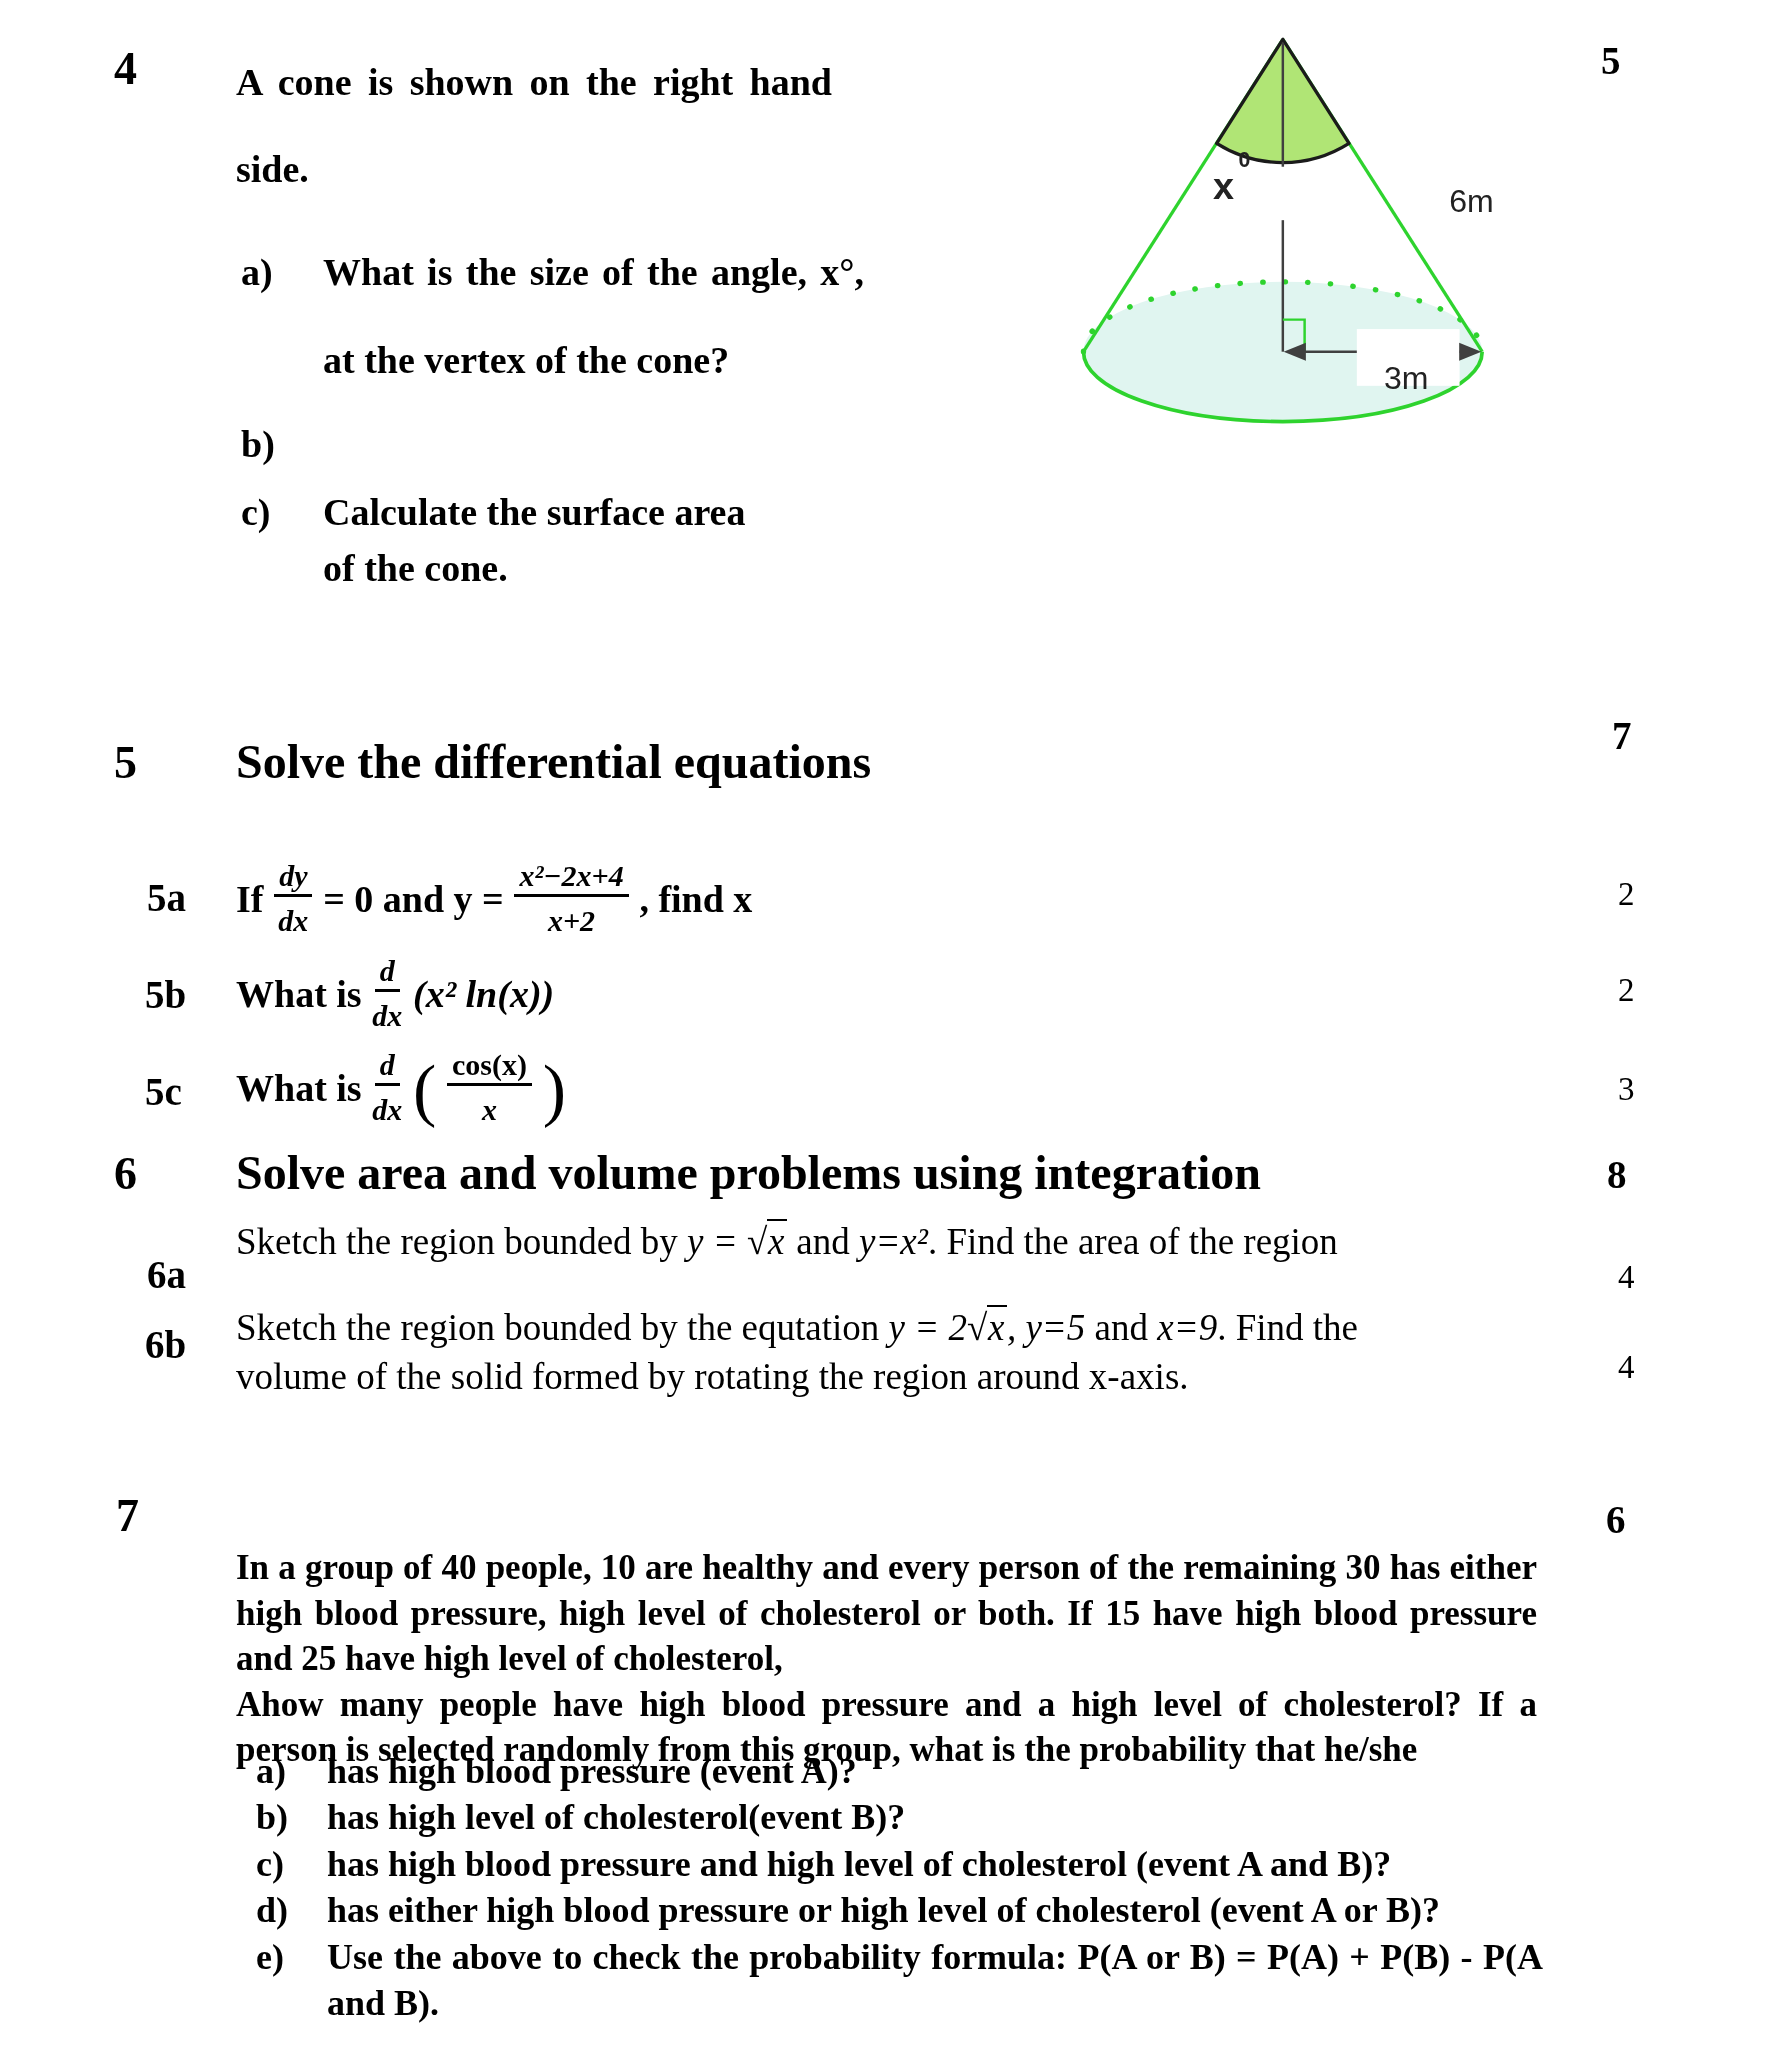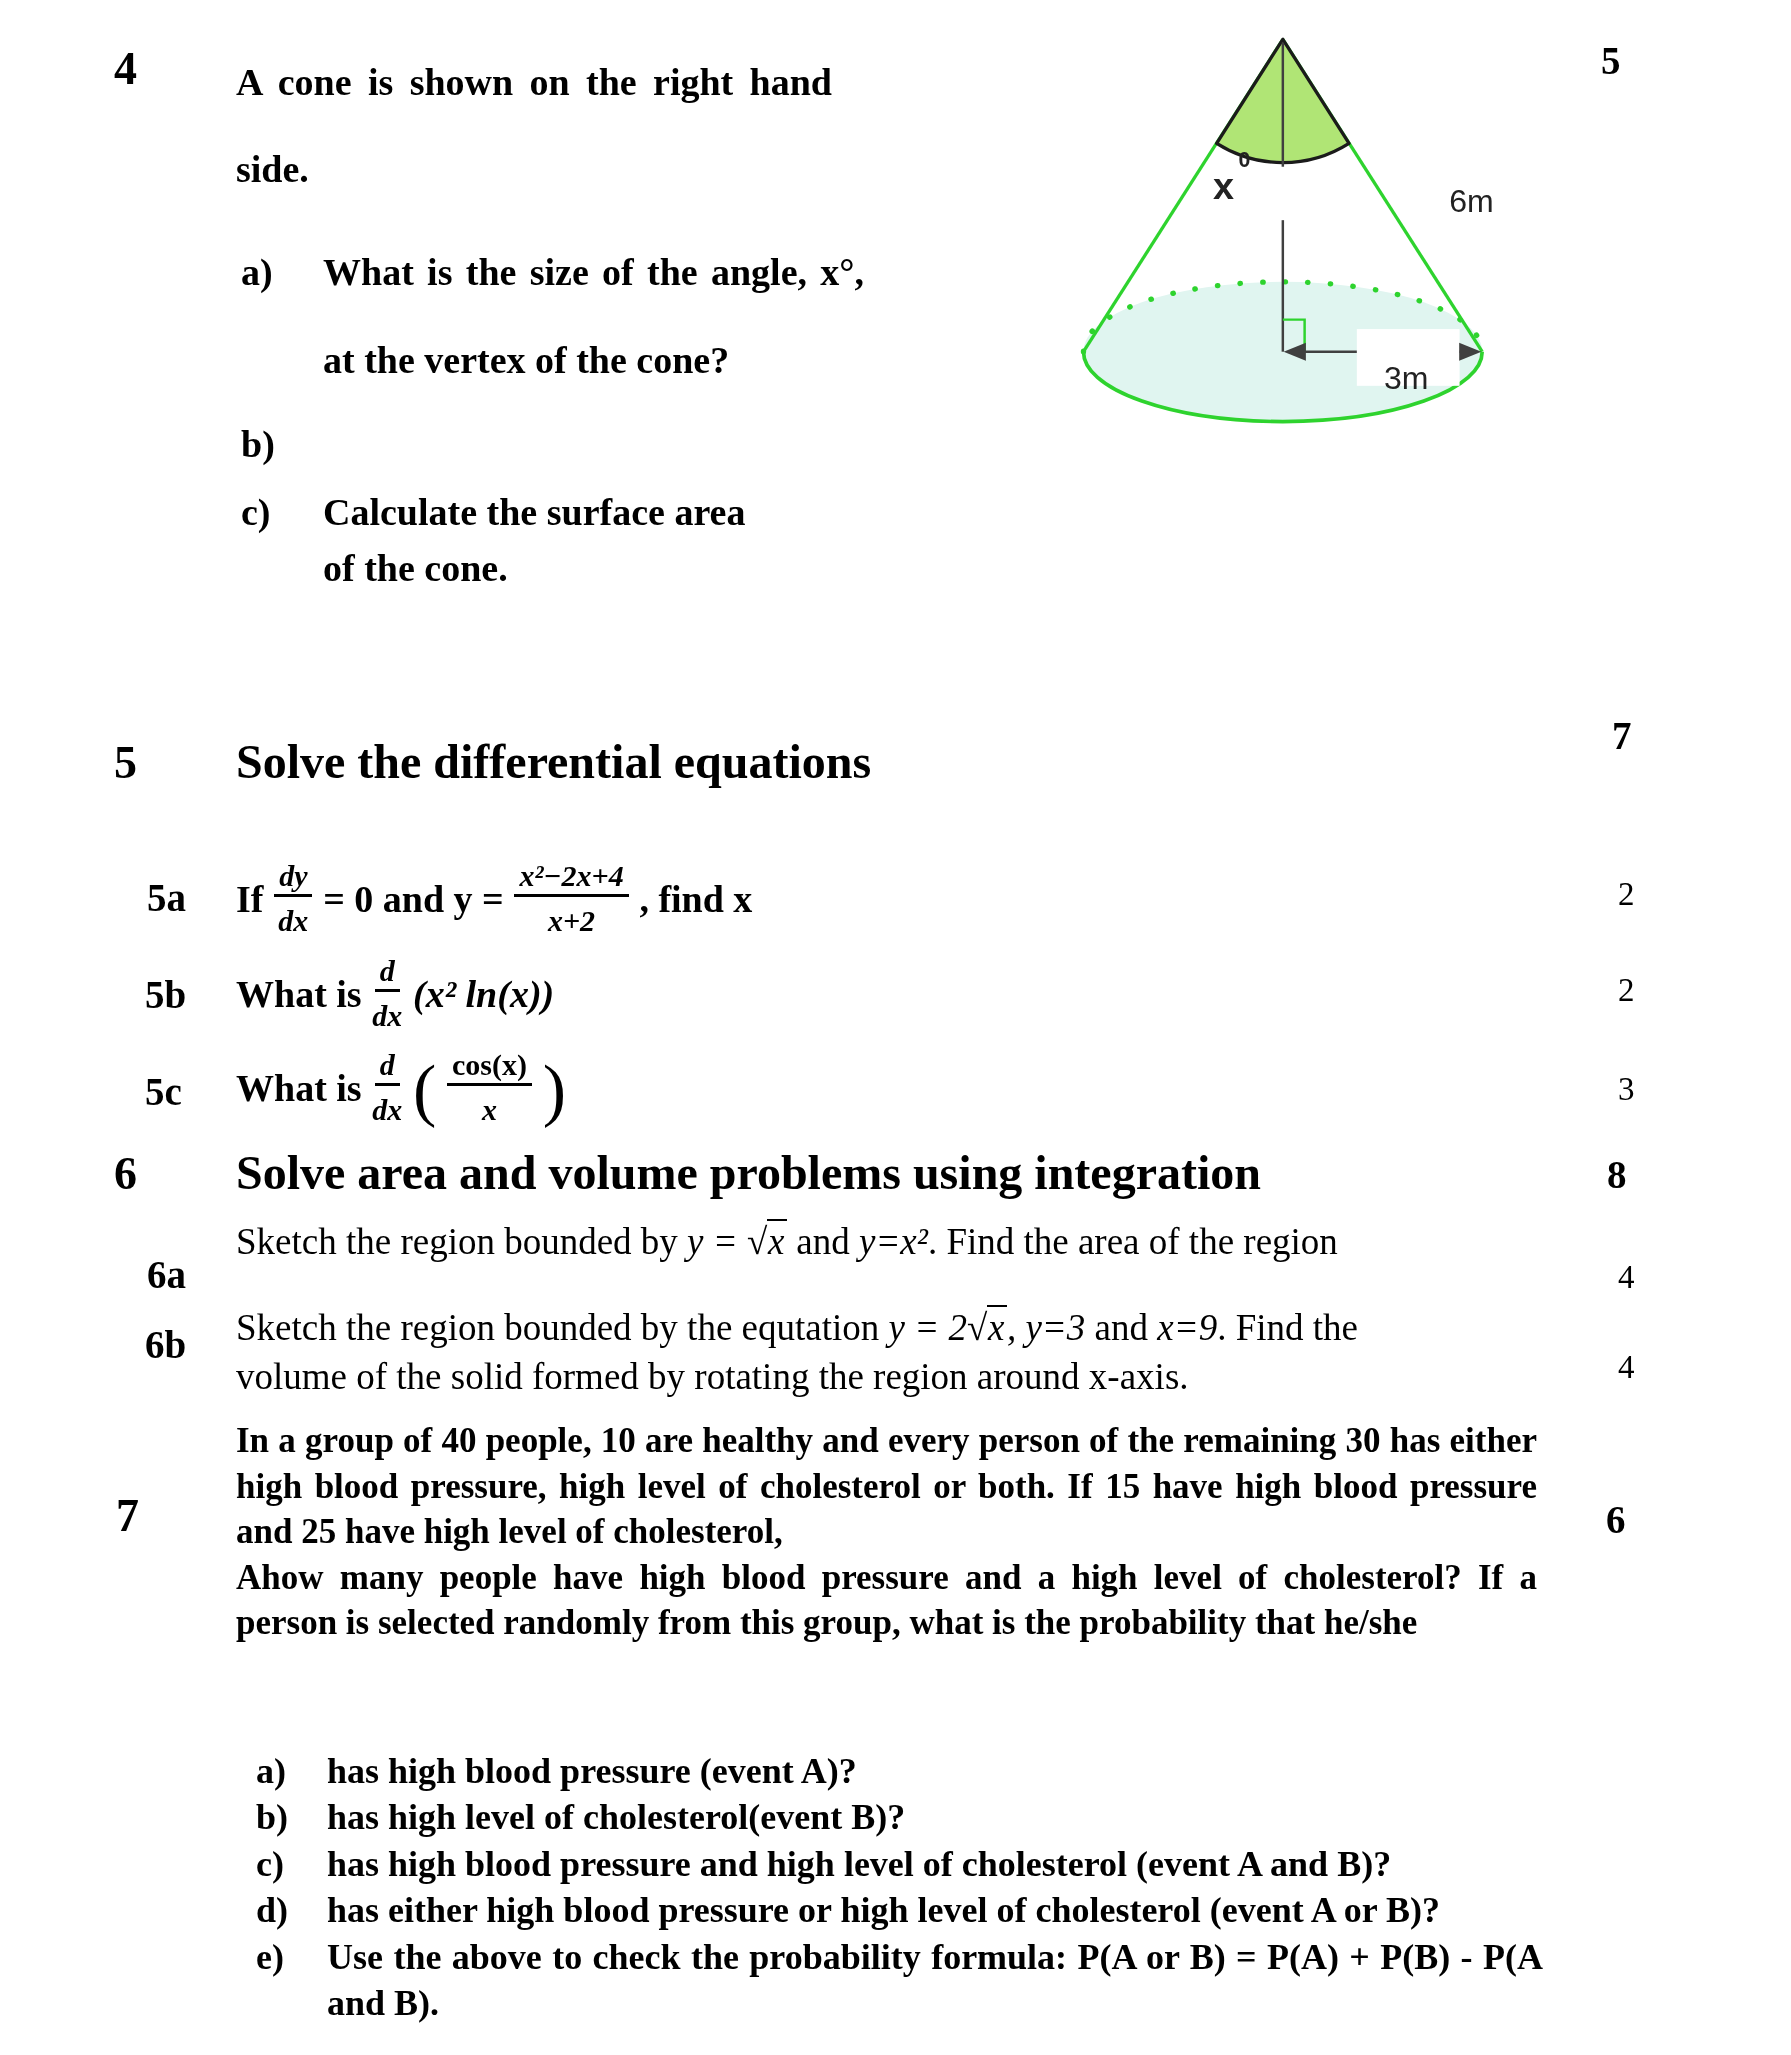--- a/index.html
+++ b/index.html
@@ -143,29 +143,29 @@
   <div class="abs mark" style="left:1607px;top:1155px">8</div>
 
   <div class="abs sublabel" style="left:147px;top:1255px">6a</div>
   <div class="abs q6line" style="left:236px;top:1218px;width:1320px">
     <span>Sketch the region bounded by </span><span class="it">y = </span><span class="sqrt"><span class="sign">√</span><span class="bar">x</span></span><span> and </span><span class="it">y=x²</span><span>. Find the area of the region</span>
   </div>
   <div class="abs mark small" style="left:1618px;top:1261px">4</div>
 
   <div class="abs sublabel" style="left:145px;top:1325px">6b</div>
   <div class="abs q6line" style="left:236px;top:1304px;width:1320px">
-    <span>Sketch the region bounded by the equtation </span><span class="it">y = 2</span><span class="sqrt"><span class="sign">√</span><span class="bar">x</span></span><span class="it">, y=3</span><span> and </span><span class="it">x=9</span><span>. Find the</span><br>
+    <span>Sketch the region bounded by the equtation </span><span class="it">y = 2</span><span class="sqrt"><span class="sign">√</span><span class="bar">x</span></span><span class="it">, y=5</span><span> and </span><span class="it">x=9</span><span>. Find the</span><br>
     <span>volume of the solid formed by rotating the region around x-axis.</span>
   </div>
   <div class="abs mark small" style="left:1618px;top:1351px">4</div>
 
   <div class="abs qnum" style="left:116px;top:1493px">7</div>
   <div class="abs mark" style="left:1606px;top:1500px">6</div>
 
-  <div class="abs" style="left:236px;top:1418px;width:1301px">
+  <div class="abs" style="left:236px;top:1545px;width:1301px">
     <p class="q7para">In a group of 40 people, 10 are healthy and every person of the remaining 30 has either high blood pressure, high level of cholesterol or both. If 15 have high blood pressure and 25 have high level of cholesterol,</p>
     <p class="q7para">Ahow many people have high blood pressure and a high level of cholesterol? If a person is selected randomly from this group, what is the probability that he/she</p>
   </div>
 
   <div class="abs q7list">
     <div class="q7item">
       <span class="lab">a)</span>
       <span class="txt">has high blood pressure (event A)?</span>
     </div>
     <div class="q7item">

